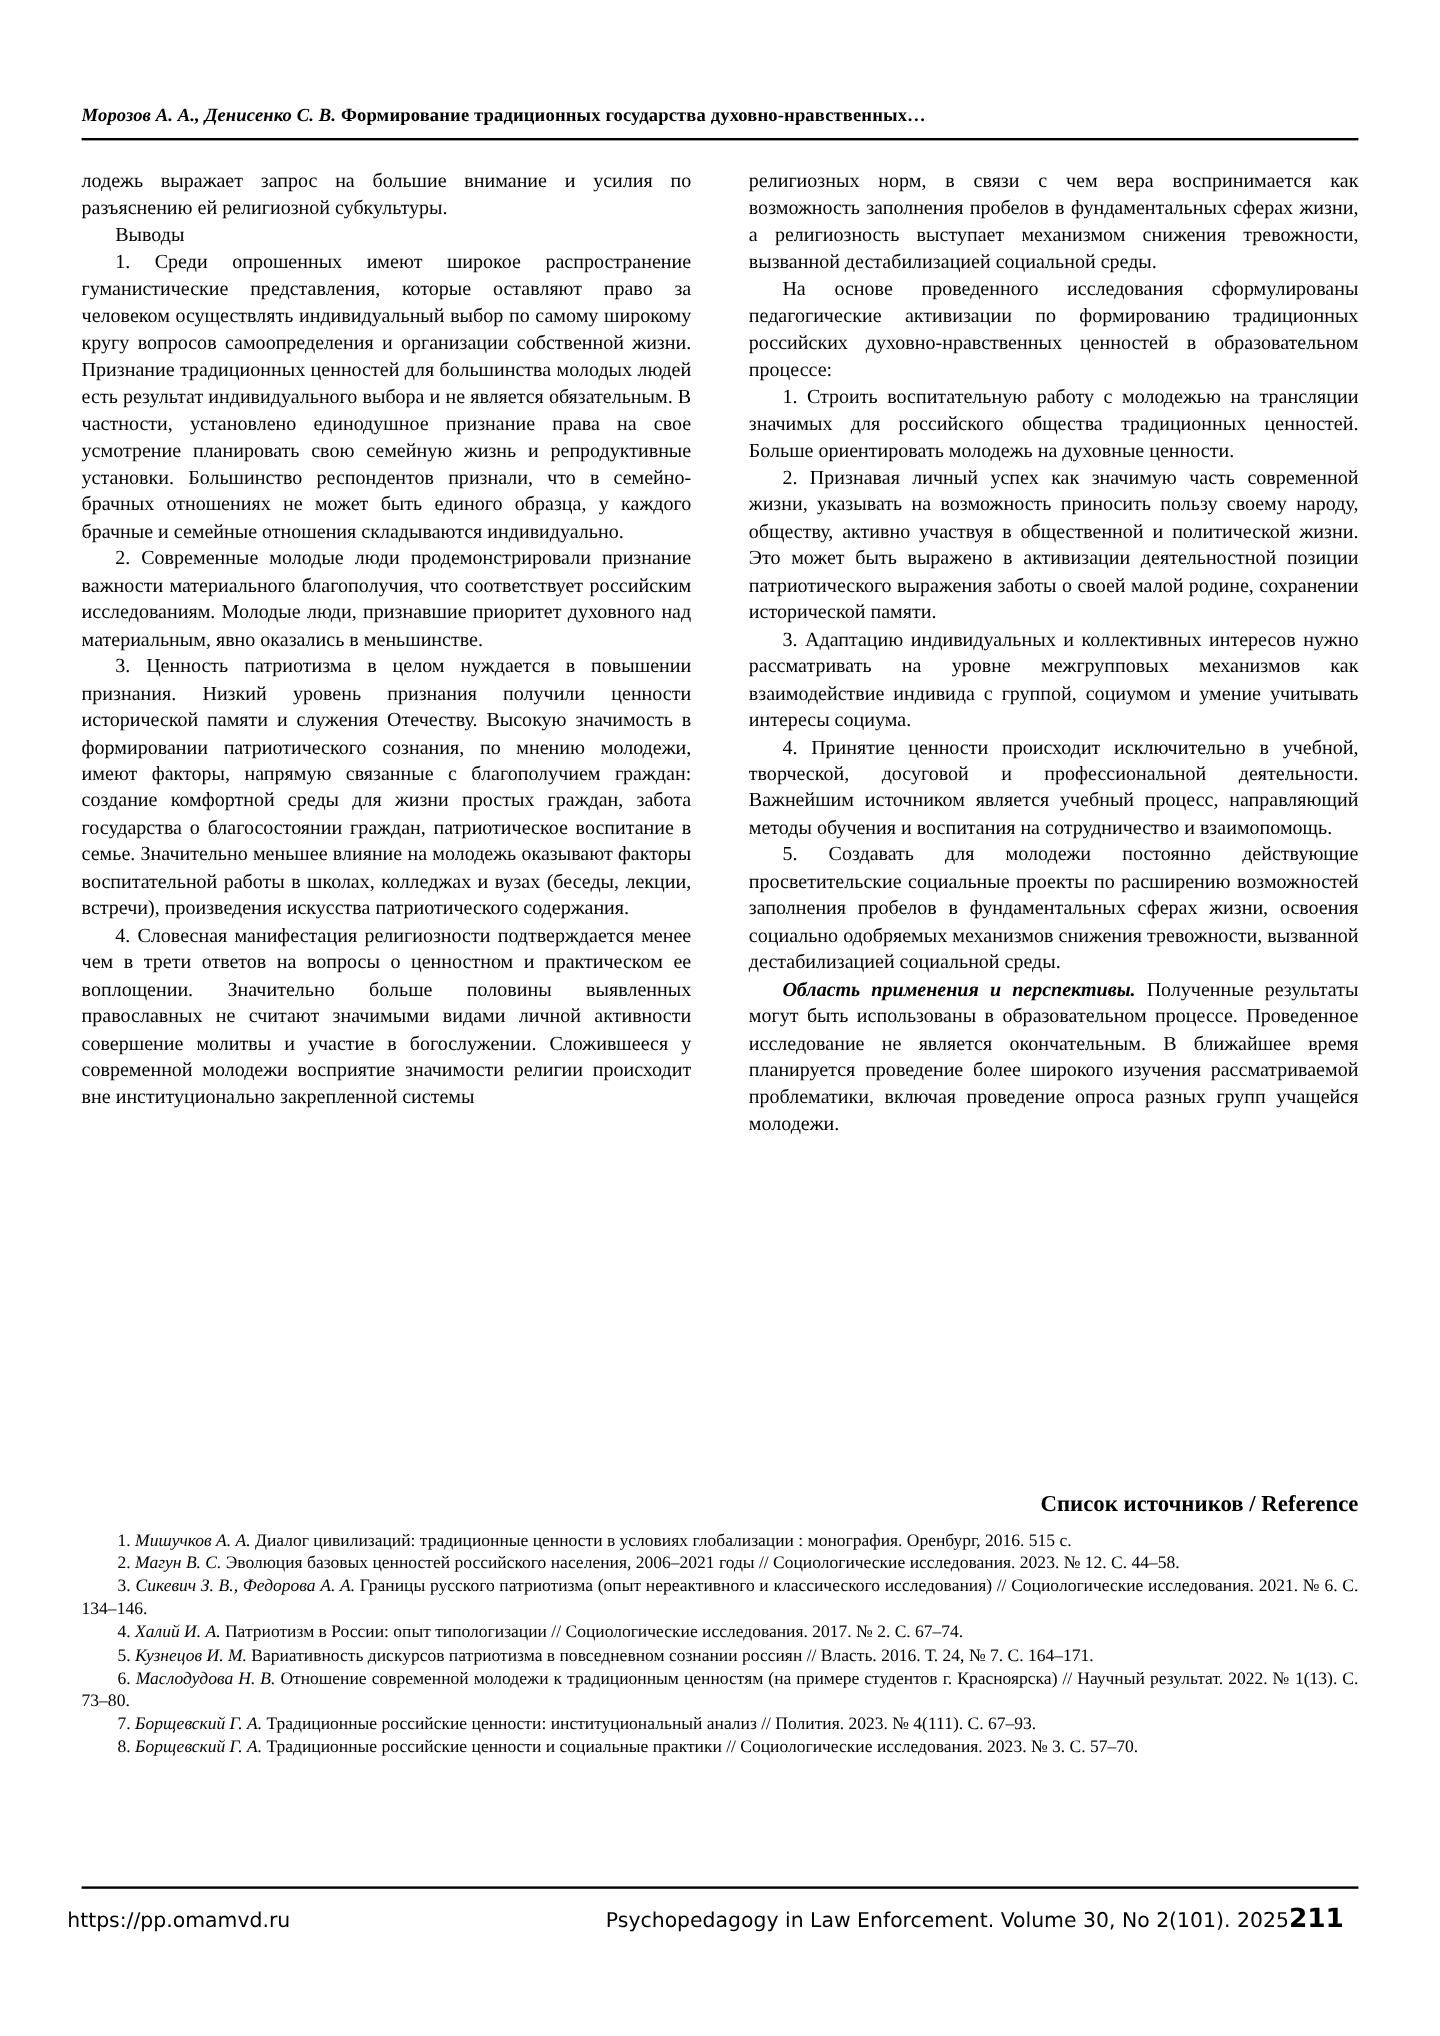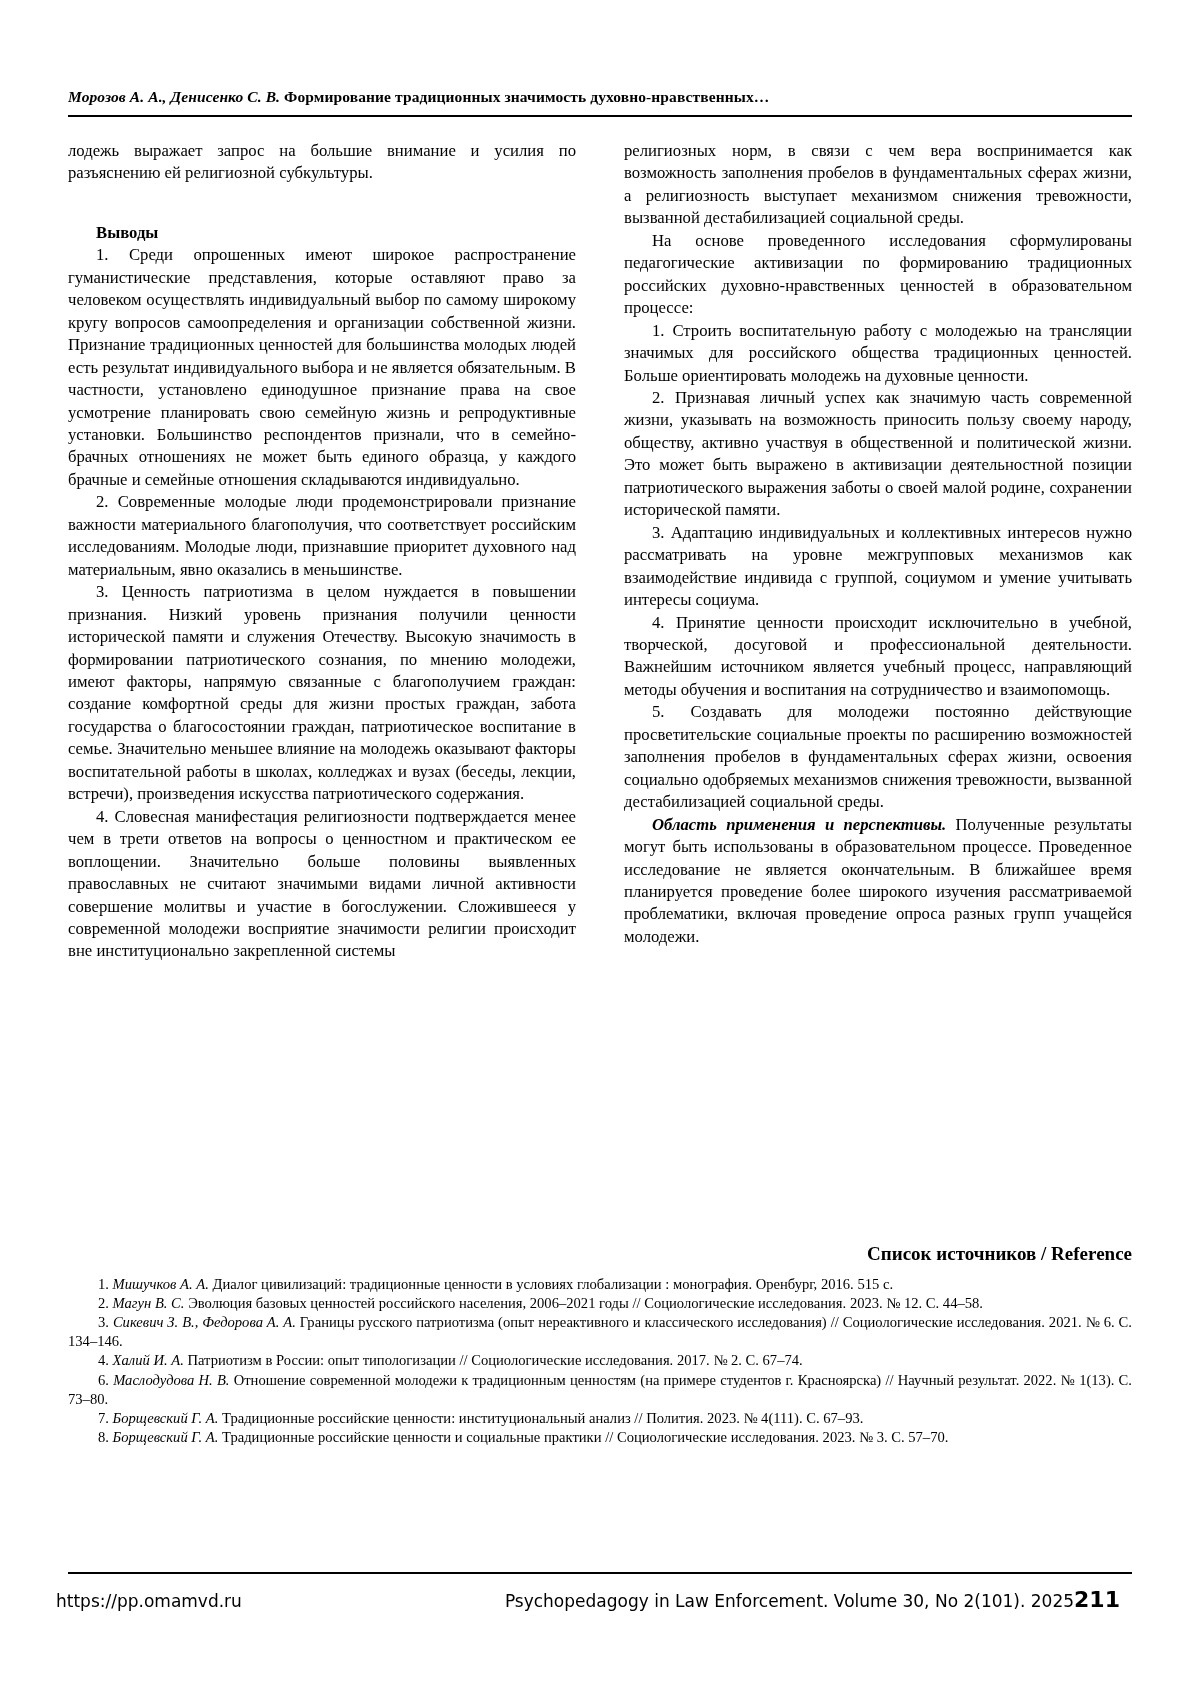--- a/index.html
+++ b/index.html
@@ -63,22 +63,21 @@
   }
   .col p {
     margin: 0;
     text-indent: 28px;
   }
   .col p.noindent {
     text-indent: 0;
   }
   .col p.heading {
     text-indent: 28px;
-    font-weight: bold;
-    margin-top: 37px;
+    font-weight: normal;
   }
   .col p .lead-italic-bold {
     font-style: italic;
     font-weight: bold;
   }
   .refs-title {
     position: absolute;
     left: 68px;
     top: 1243px;
     width: 1064px;
@@ -134,21 +133,21 @@
     font-size: 22px;
     white-space: nowrap;
   }
 </style>
 </head>
 <body>
 
 <div class="page">
 
   <div class="running-head">
-    <span>Морозов А. А., Денисенко С. В.</span><span class="rh-bold-upright"> Формирование традиционных значимость духовно-нравственных…</span>
+    <span>Морозов А. А., Денисенко С. В.</span><span class="rh-bold-upright"> Формирование традиционных государства духовно-нравственных…</span>
   </div>
   <div class="rule-top"></div>
 
   <div class="columns">
     <div class="col" id="col-left">
         <p class="noindent">лодежь выражает запрос на большие внимание и усилия по разъяснению ей религиозной субкультуры.</p>
         <p class="heading">Выводы</p>
         <p>1. Среди опрошенных имеют широкое распространение гуманистические представления, которые оставляют право за человеком осуществлять индивидуальный выбор по самому широкому кругу вопросов самоопределения и организации собственной жизни. Признание традиционных ценностей для большинства молодых людей есть результат индивидуального выбора и не является обязательным. В частности, установлено единодушное признание права на свое усмотрение планировать свою семейную жизнь и репродуктивные установки. Большинство респондентов признали, что в семейно-брачных отношениях не может быть единого образца, у каждого брачные и семейные отношения складываются индивидуально.</p>
         <p>2. Современные молодые люди продемонстрировали признание важности материального благополучия, что соответствует российским исследованиям. Молодые люди, признавшие приоритет духовного над материальным, явно оказались в меньшинстве.</p>
         <p>3. Ценность патриотизма в целом нуждается в повышении признания. Низкий уровень признания получили ценности исторической памяти и служения Отечеству. Высокую значимость в формировании патриотического сознания, по мнению молодежи, имеют факторы, напрямую связанные с благополучием граждан: создание комфортной среды для жизни простых граждан, забота государства о благосостоянии граждан, патриотическое воспитание в семье. Значительно меньшее влияние на молодежь оказывают факторы воспитательной работы в школах, колледжах и вузах (беседы, лекции, встречи), произведения искусства патриотического содержания.</p>
@@ -165,20 +164,21 @@
         <p><span class="lead-italic-bold">Область применения и перспективы.</span><span> Полученные результаты могут быть использованы в образовательном процессе. Проведенное исследование не является окончательным. В ближайшее время планируется проведение более широкого изучения рассматриваемой проблематики, включая проведение опроса разных групп учащейся молодежи.</span></p>
       </div>
   </div>
 
   <div class="refs-title">Список источников / Reference</div>
   <div class="refs" id="refs-list">
       <p><span>1.&nbsp;</span><span class="it">Мишучков А. А.</span><span> Диалог цивилизаций: традиционные ценности в условиях глобализации : монография. Оренбург, 2016. 515 с.</span></p>
       <p><span>2.&nbsp;</span><span class="it">Магун В. С.</span><span> Эволюция базовых ценностей российского населения, 2006–2021 годы // Социологические исследования. 2023. № 12. С. 44–58.</span></p>
       <p><span>3.&nbsp;</span><span class="it">Сикевич З. В., Федорова А. А.</span><span> Границы русского патриотизма (опыт нереактивного и классического исследования) // Социологические исследования. 2021. № 6. С. 134–146.</span></p>
       <p><span>4.&nbsp;</span><span class="it">Халий И. А.</span><span> Патриотизм в России: опыт типологизации // Социологические исследования. 2017. № 2. С. 67–74.</span></p>
+      <p><span>5.&nbsp;</span><span class="it">Кузнецов И. М.</span><span> Вариативность дискурсов патриотизма в повседневном сознании россиян // Власть. 2016. Т. 24, № 7. С. 164–171.</span></p>
       <p><span>6.&nbsp;</span><span class="it">Маслодудова Н. В.</span><span> Отношение современной молодежи к традиционным ценностям (на примере студентов г. Красноярска) // Научный результат. 2022. № 1(13). С. 73–80.</span></p>
       <p><span>7.&nbsp;</span><span class="it">Борщевский Г. А.</span><span> Традиционные российские ценности: институциональный анализ // Полития. 2023. № 4(111). С. 67–93.</span></p>
       <p><span>8.&nbsp;</span><span class="it">Борщевский Г. А.</span><span> Традиционные российские ценности и социальные практики // Социологические исследования. 2023. № 3. С. 57–70.</span></p>
     </div>
 
   <div class="rule-bottom"></div>
   <div class="footer">
     <span class="f-url">https://pp.omamvd.ru</span>
     <span class="f-center">Psychopedagogy in Law Enforcement. Volume 30, No 2(101). 2025</span>
     <span class="f-page">211</span>

